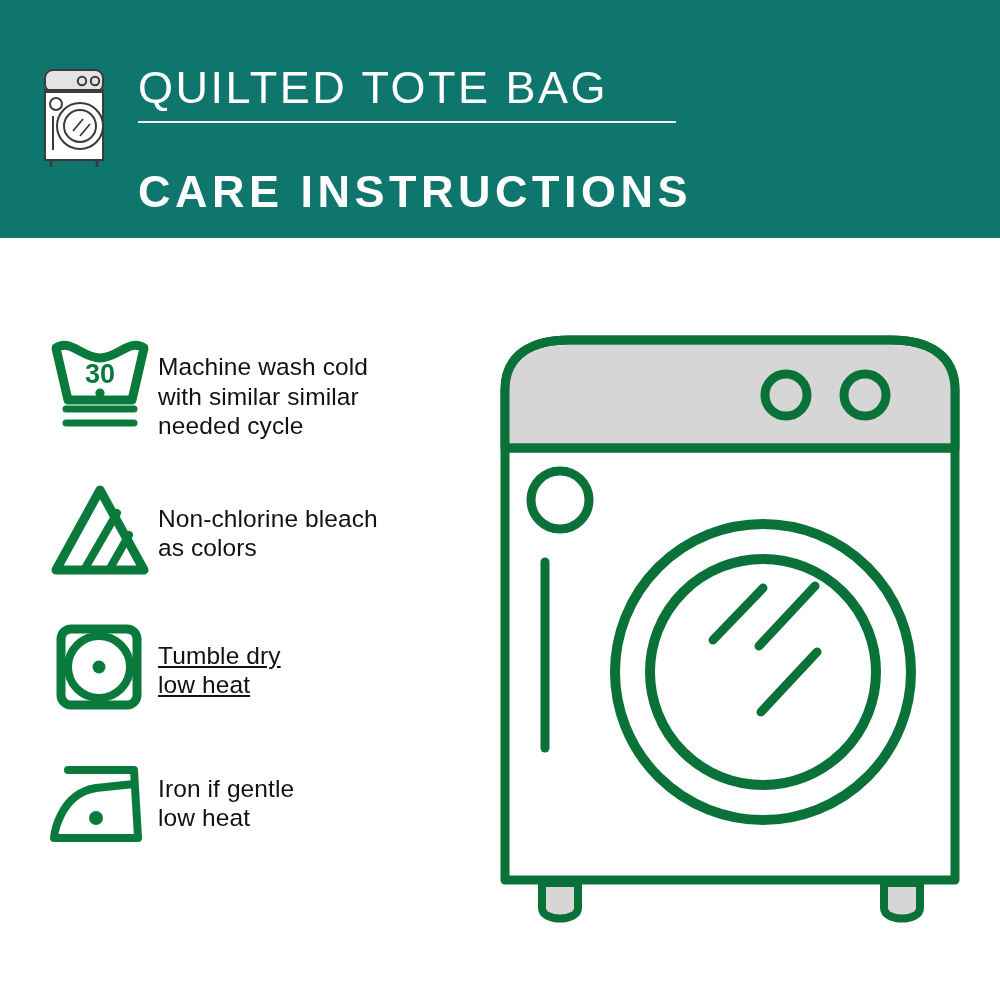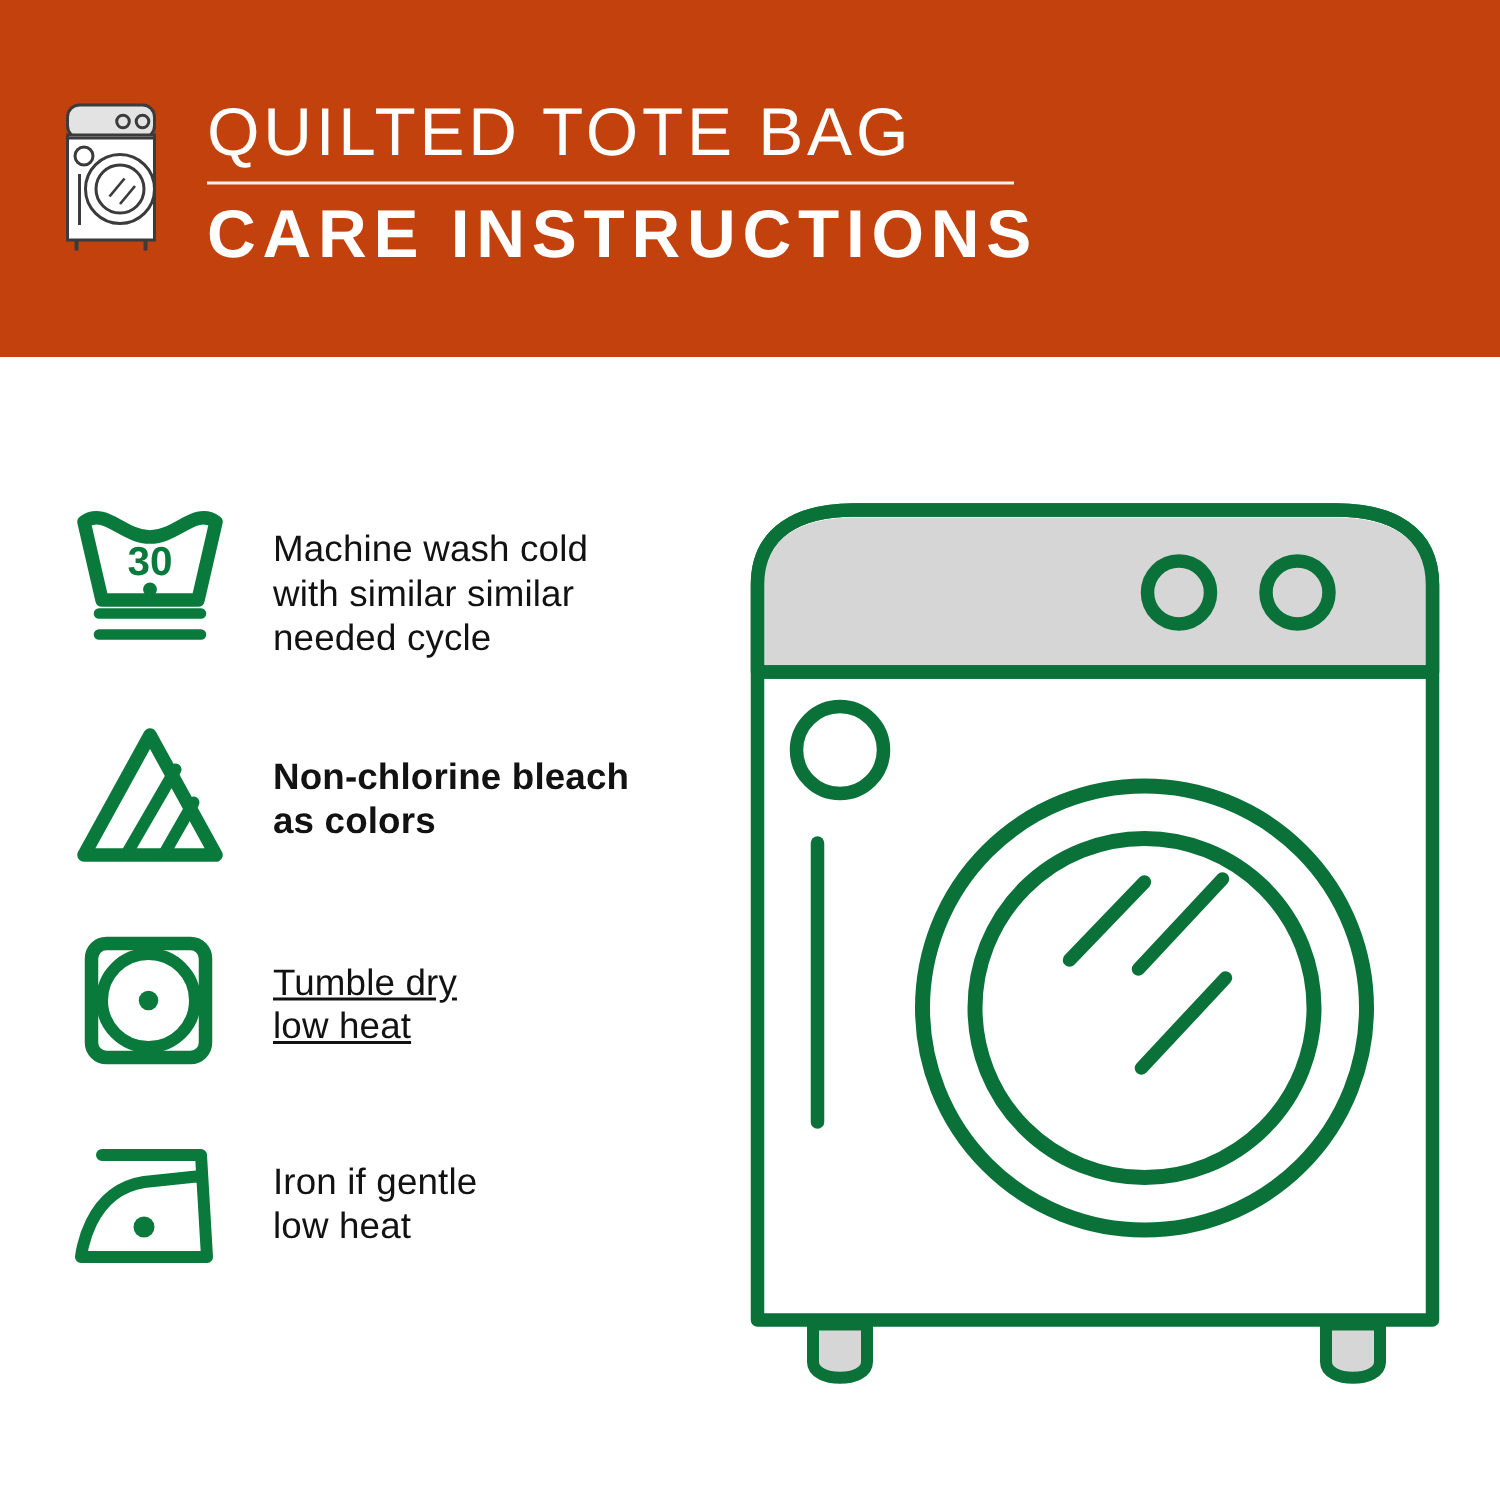--- a/index.html
+++ b/index.html
@@ -15,21 +15,21 @@
     position: relative;
   }
 
   
   #header-band {
     position: absolute;
     left: 0;
     top: 0;
     width: 1000px;
     height: 238px;
-    background: #c2410c;
+    background: #0f766e;
   }
   #header-inner {
     position: absolute;
     left: 40px;
     top: 62px;
     display: flex;
     align-items: flex-start;
   }
   #header-logo {
     width: 74px;
@@ -57,56 +57,56 @@
     margin: 7px 0 6px 0;
     opacity: .92;
   }
   #title-line-2 {
     color: #ffffff;
     font-size: 45px;
     line-height: 54px;
     letter-spacing: 4.5px;
     font-weight: 700;
     white-space: nowrap;
+    margin-top: 36px;
   }
 
   
   #care-list {
     position: absolute;
     left: 48px;
     top: 336px;
     width: 430px;
   }
   .care-row {
     display: flex;
     align-items: flex-start;
     margin-bottom: 41px;
     min-height: 96px;
-    gap: 24px;
   }
   .care-symbol {
     width: 110px;
     flex: none;
     display: flex;
     align-items: center;
     justify-content: flex-start;
   }
   .care-text {
     color: #121212;
     font-size: 24.5px;
     line-height: 29.5px;
     letter-spacing: .1px;
     padding-top: 6px;
   }
   .care-text .l {
     display: block;
     white-space: nowrap;
   }
   .row-wash .care-text  { padding-top: 4px; margin-top: 12px; }
-  .row-bleach .care-text{ padding-top: 22px; font-weight: bold; }
+  .row-bleach .care-text{ padding-top: 22px; }
   .row-dry .care-text   { padding-top: 22px; text-decoration: underline; }
   .row-iron .care-text  { padding-top: 18px; }
 
   
   #machine {
     position: absolute;
     left: 495px;
     top: 330px;
     width: 470px;
     height: 610px;

